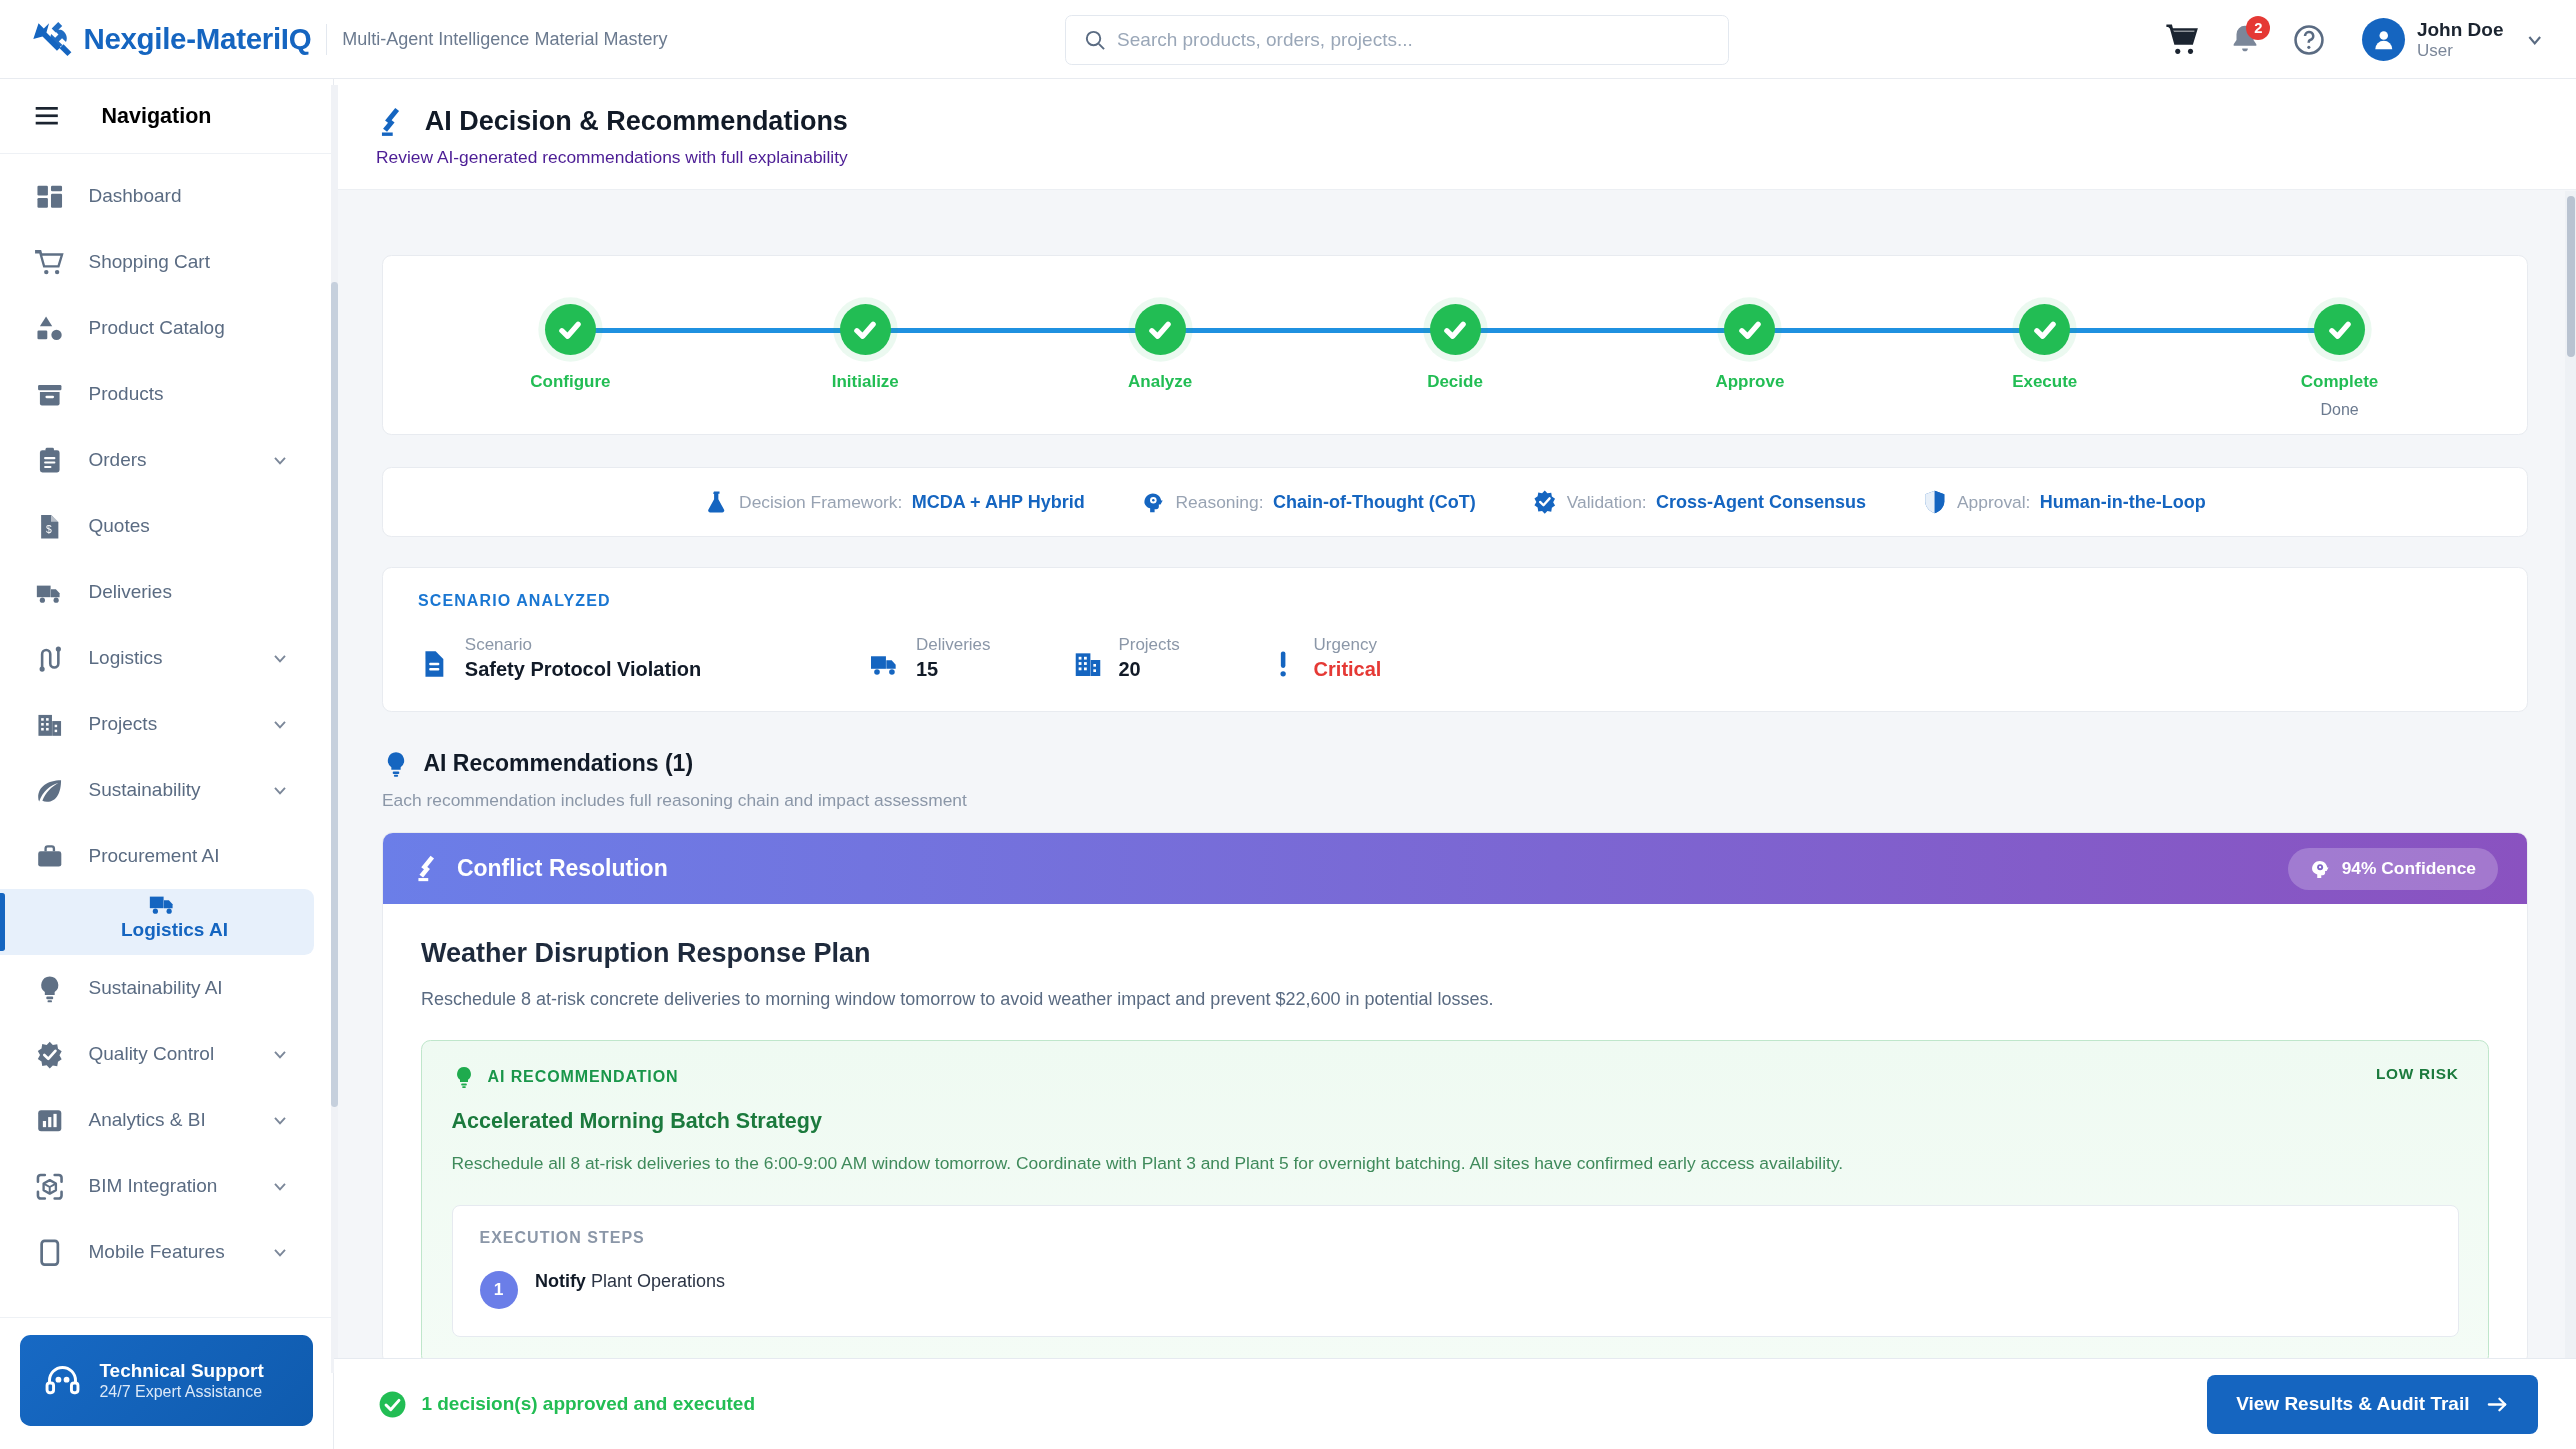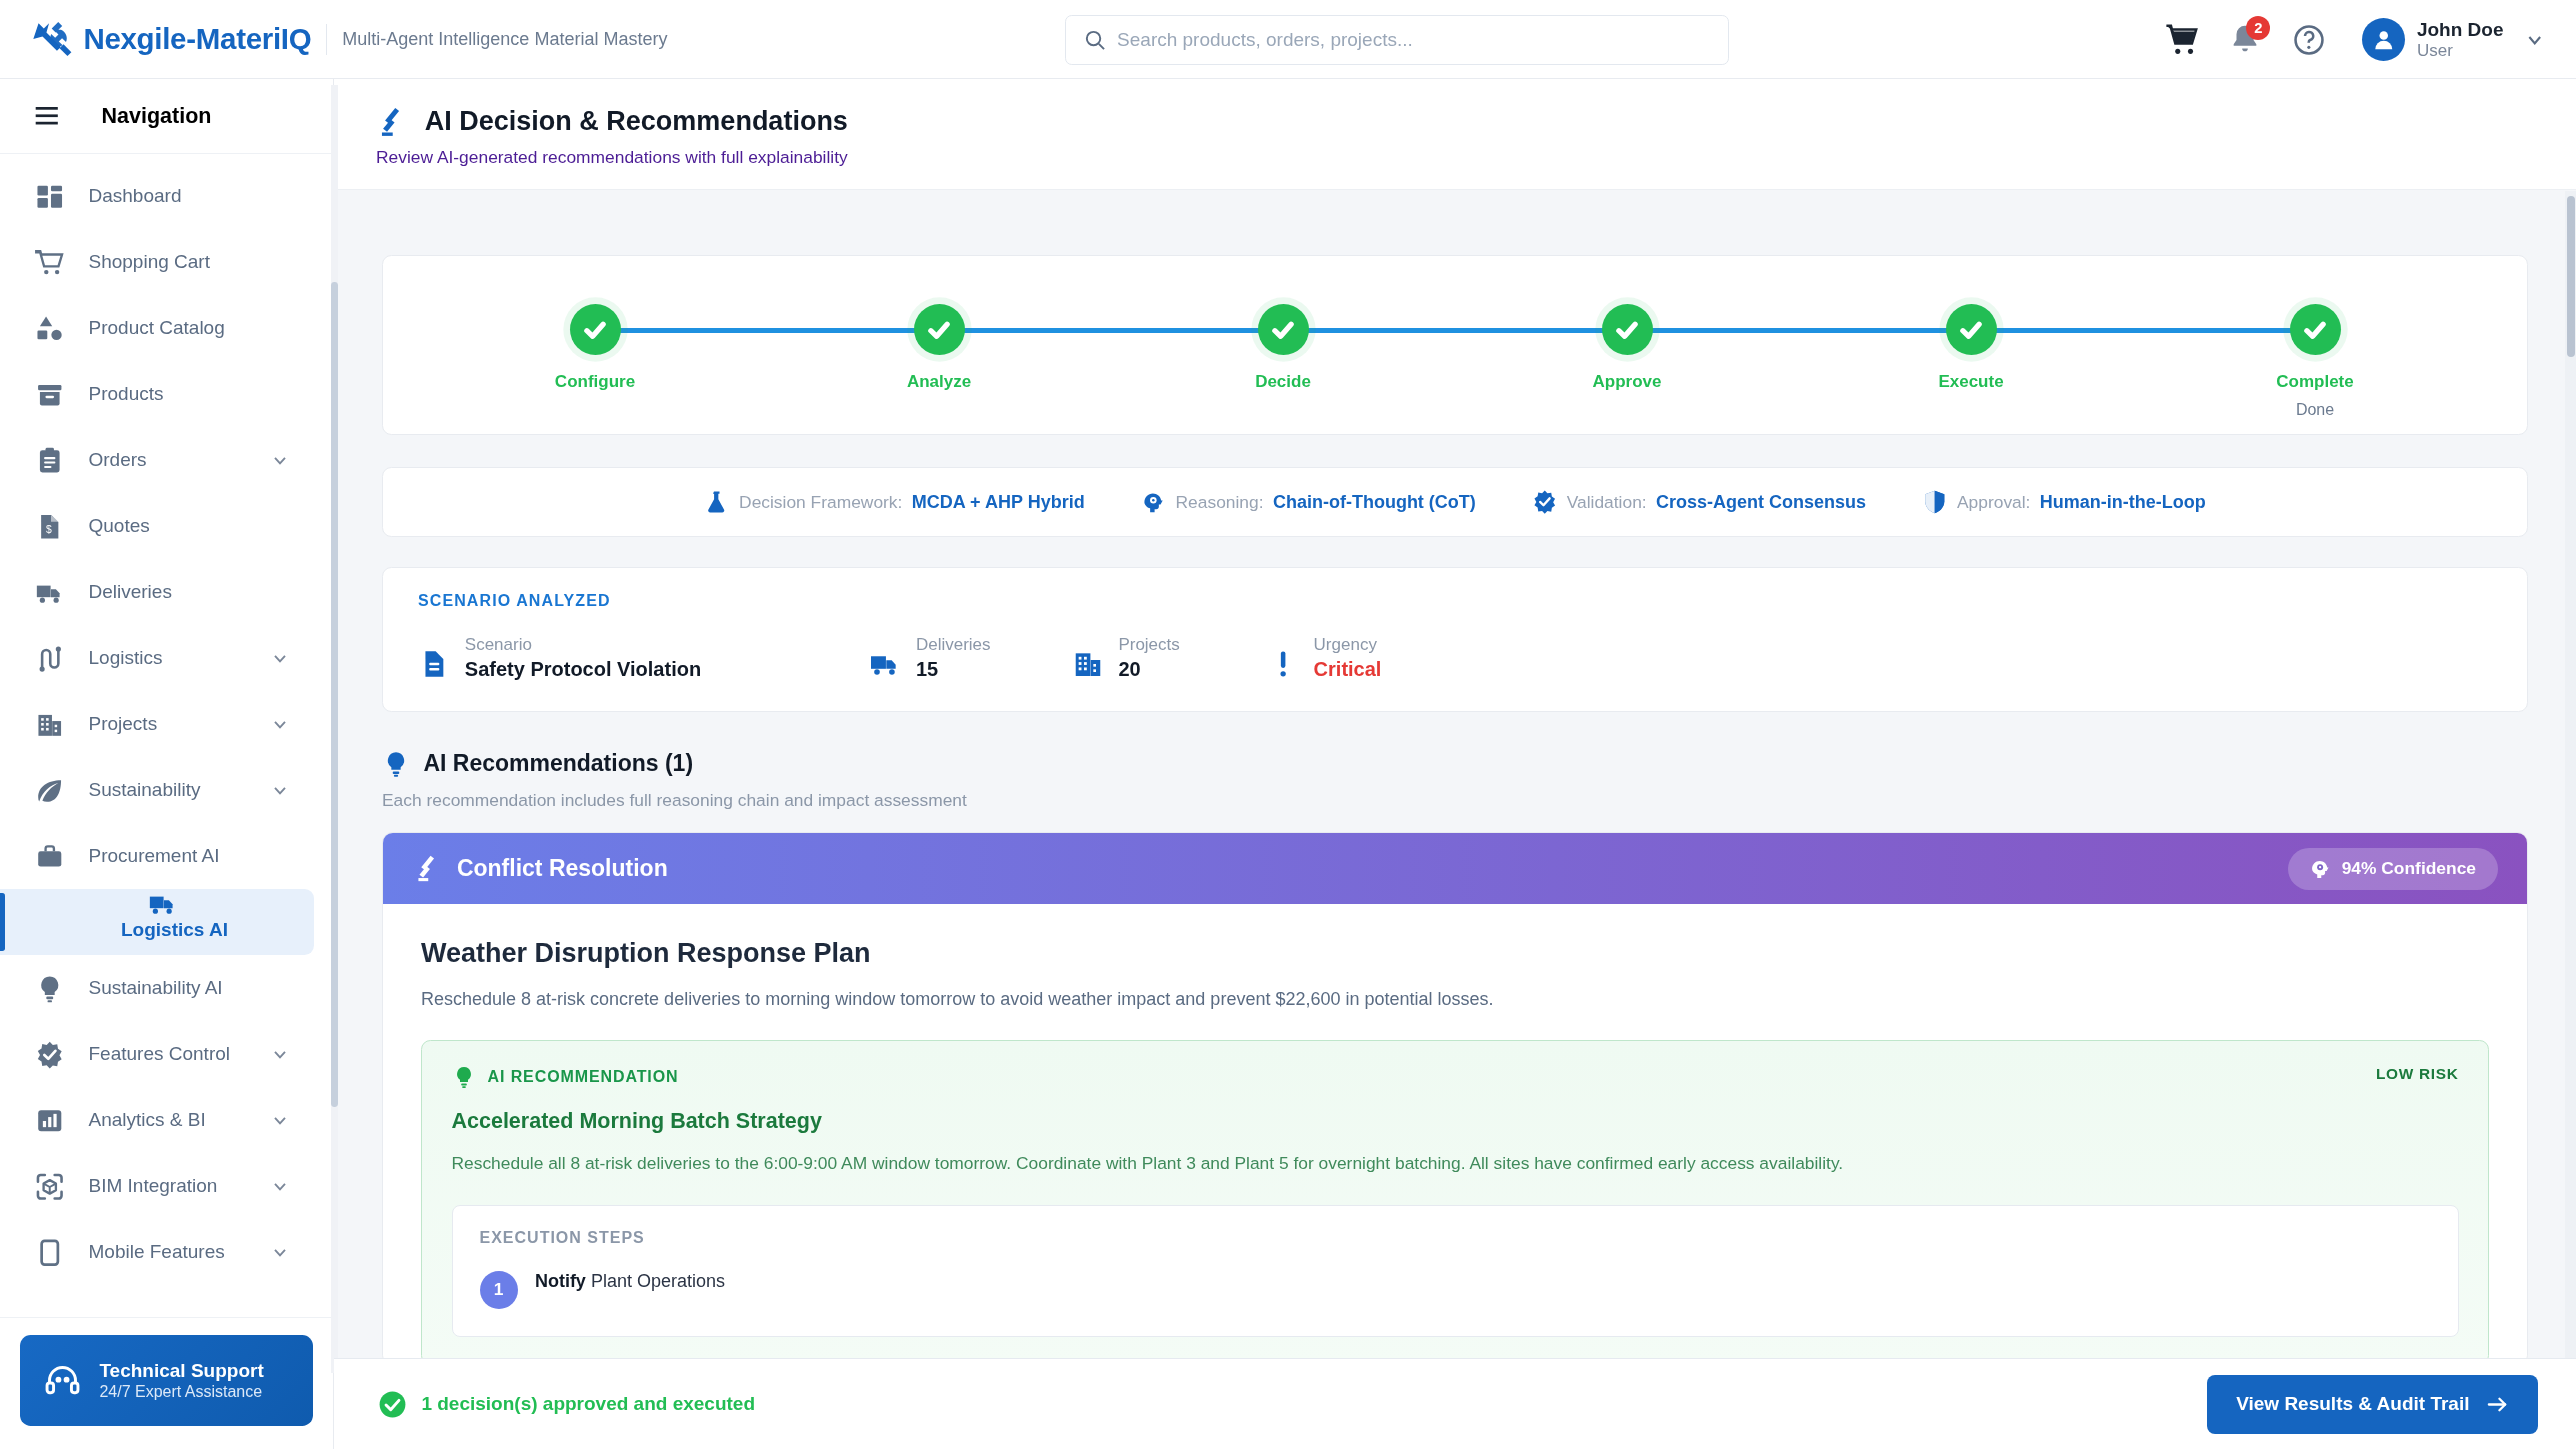--- a/index.html
+++ b/index.html
@@ -466,21 +466,21 @@
           <rect x="9.2" y="18.4" width="5.6" height="2.1" rx="0.8"></rect>
           <rect x="10.2" y="21.3" width="3.6" height="1.7" rx="0.7"></rect>
         </svg>
         <span class="nlabel">Sustainability AI</span>
       </div>
       <div class="nav-item">
         <svg class="nicon" viewBox="0 0 24 24" fill="currentColor">
           <path d="M12 1.4 14.5 4l3.6-.5.6 3.6 3 2.1-1.8 3.2 1.8 3.2-3 2.1-.6 3.6-3.6-.5L12 23.2 9.5 20.6l-3.6.5-.6-3.6-3-2.1 1.8-3.2L2.3 9l3-2.1.6-3.6L9.5 4z"></path>
           <polyline points="7.6,12.2 10.8,15.3 16.6,8.8" fill="none" stroke="#fff" stroke-width="2.2" stroke-linecap="round" stroke-linejoin="round"></polyline>
         </svg>
-        <span class="nlabel">Features Control</span>
+        <span class="nlabel">Quality Control</span>
         <svg class="nchev" viewBox="0 0 24 24" fill="none" stroke="currentColor" stroke-width="2.3">
           <polyline points="6,9.5 12,16 18,9.5"></polyline>
         </svg>
       </div>
       <div class="nav-item">
         <svg class="nicon" viewBox="0 0 24 24" fill="currentColor">
           <rect x="2.6" y="3.4" width="18.8" height="17.2" rx="2.4"></rect>
           <rect x="6.4" y="12.2" width="2.6" height="5" fill="#fff"></rect>
           <rect x="10.7" y="9" width="2.6" height="8.2" fill="#fff"></rect>
           <rect x="15" y="6.4" width="2.6" height="10.8" fill="#fff"></rect>
@@ -547,20 +547,29 @@
   <div class="card stepper-card">
     <div class="steps" id="steps-container">
         <div class="step">
           <div class="step-line"></div>
           <div class="step-dot">
             <svg viewBox="0 0 24 24" stroke-linecap="round" stroke-linejoin="round">
               <polyline points="5,12.6 10,17.4 19,7"></polyline>
             </svg>
           </div>
           <div class="step-label">Configure</div>
+        </div>
+        <div class="step">
+          <div class="step-line"></div>
+          <div class="step-dot">
+            <svg viewBox="0 0 24 24" stroke-linecap="round" stroke-linejoin="round">
+              <polyline points="5,12.6 10,17.4 19,7"></polyline>
+            </svg>
+          </div>
+          <div class="step-label">Initialize</div>
         </div>
         <div class="step">
           <div class="step-line"></div>
           <div class="step-dot">
             <svg viewBox="0 0 24 24" stroke-linecap="round" stroke-linejoin="round">
               <polyline points="5,12.6 10,17.4 19,7"></polyline>
             </svg>
           </div>
           <div class="step-label">Analyze</div>
         </div>

